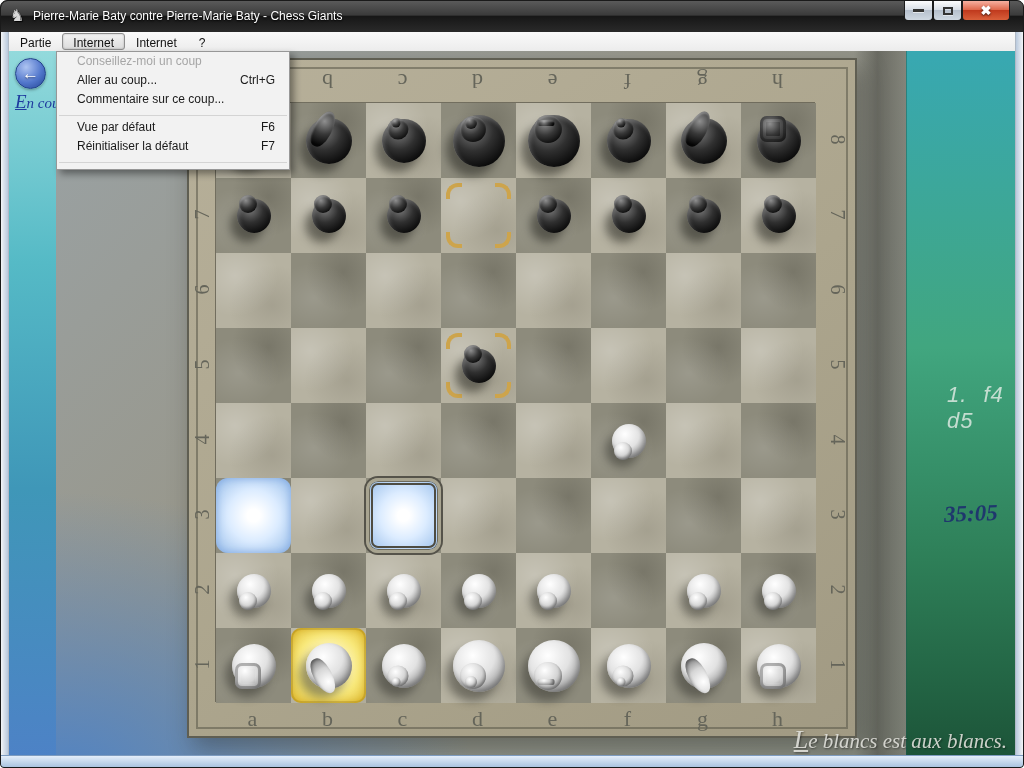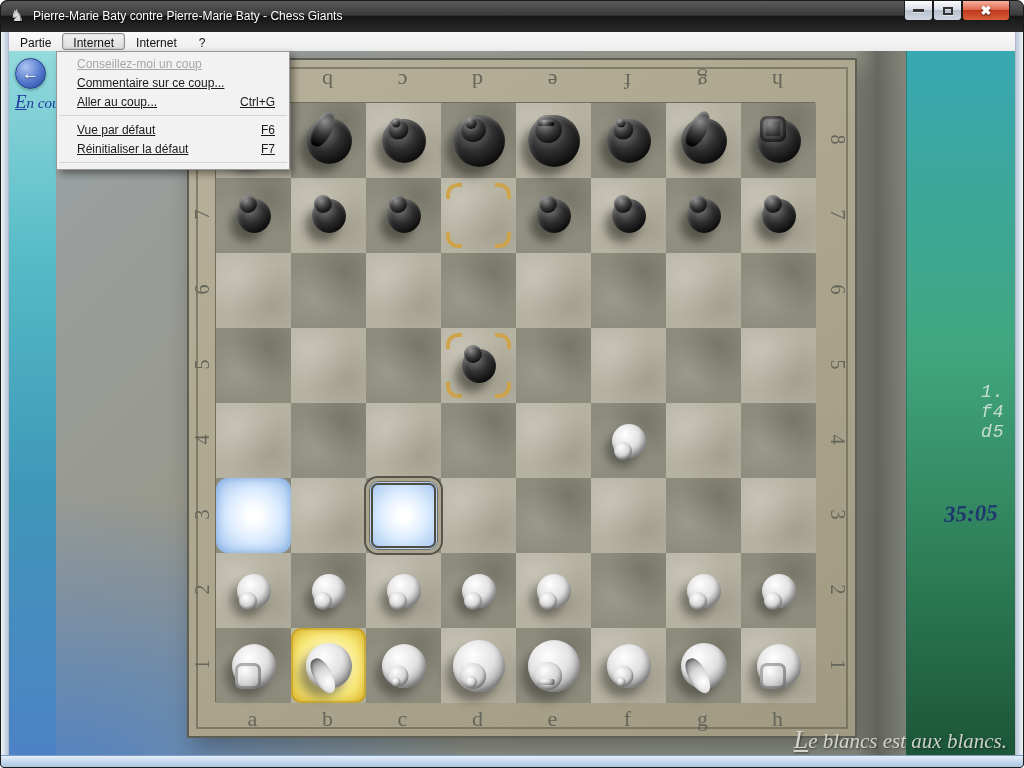--- a/index.html
+++ b/index.html
@@ -107,32 +107,32 @@
   .piece.black.knight .head { transform:translate(-50%,-50%) rotate(28deg); }
   .piece.white.knight .head { transform:translate(-50%,-50%) rotate(152deg); }
   .piece.bishop .base { width:44px; height:44px; } .piece.bishop .head { width:21px; height:21px; }
   .piece.bishop .tip { display:block; width:9px; height:9px; }
   .piece.queen .base { width:52px; height:52px; } .piece.queen .head { width:26px; height:26px; }
   .piece.queen .tip { display:block; width:12px; height:12px; }
   .piece.king .base { width:52px; height:52px; } .piece.king .head { width:28px; height:28px; }
   .piece.king .tip { display:block; width:17px; height:6px; border-radius:2px; }
 
   
-  #moves-text { position:absolute; left:972px; top:331px; font-family:Liberation Mono, monospace; font-style:italic;
-    font-size:18px; color:rgba(235,240,235,.78); word-spacing:9px; letter-spacing:1px; }
+  #moves-text { position:absolute; left:938px; top:331px; font-family:Liberation Sans, sans-serif; font-style:italic;
+    font-size:22px; color:rgba(235,240,235,.78); word-spacing:9px; letter-spacing:1px; }
   #clock-text { position:absolute; left:935px; top:450px; font-family:"Liberation Serif",serif; font-style:italic;
     font-size:23px; font-weight:bold; color:#1c2a70; opacity:.85; transform:rotate(-2deg); }
   #status-text { position:absolute; right:10px; top:674px; font-family:"Liberation Serif",serif; font-style:italic;
     font-size:21px; color:rgba(228,228,222,.88); text-shadow:1px 1px 2px rgba(0,0,0,.45); }
   #status-text::first-letter { font-size:26px; text-decoration:underline; }
 
   
   #context-menu { position:absolute; left:55px; top:50px; width:234px; background:#f2f2f2;
     border:1px solid #979797; box-shadow:4px 4px 7px rgba(0,0,0,.4); padding:2px 0; z-index:50; font-size:12px; color:#1a1a1a; }
-  .menu-item { height:19px; display:flex; align-items:center; padding:0 14px 0 20px; white-space:nowrap;text-decoration:underline; }
+  .menu-item { height:19px; display:flex; padding:0 14px 0 20px; white-space:nowrap; }
   .menu-item .mi-label { flex:1 1 auto; }
   .menu-item .mi-shortcut { margin-left:18px; }
   .menu-item.disabled { color:#a6a6a6; }
   .menu-item.selected { background:linear-gradient(to bottom,#63aaf0,#3d90e2); }
   .menu-sep { height:1px; background:#d4d4d4; margin:4px 2px; }
 
   
   .win-border { position:absolute; z-index:60; }
   #border-left  { left:0; top:31px; width:8px;  height:725px; background:linear-gradient(to right,#f2f4f6,#b9c9dd); border-right:1px solid rgba(60,80,110,.35); }
   #border-right { right:0; top:31px; width:8px; height:725px; background:linear-gradient(to left,#f2f4f6,#b9c9dd); border-left:1px solid rgba(60,80,110,.35); }
@@ -471,26 +471,26 @@
     <div id="clock-text">35:05</div>
     <div id="status-text">Le blancs est aux blancs.</div>
   </div>
 
   <div id="context-menu">
       <div class="menu-item disabled">
         <span class="mi-label">Conseillez-moi un coup</span>
         <span class="mi-shortcut"></span>
       </div>
       <div class="menu-item">
+        <span class="mi-label">Aller au coup...</span>
+        <span class="mi-shortcut">Ctrl+G</span>
+      </div>
+      <div class="menu-item">
         <span class="mi-label">Commentaire sur ce coup...</span>
         <span class="mi-shortcut"></span>
-      </div>
-      <div class="menu-item">
-        <span class="mi-label">Aller au coup...</span>
-        <span class="mi-shortcut">Ctrl+G</span>
       </div>
       <div class="menu-sep"></div>
       <div class="menu-item">
         <span class="mi-label">Vue par défaut</span>
         <span class="mi-shortcut">F6</span>
       </div>
       <div class="menu-item">
         <span class="mi-label">Réinitialiser la défaut</span>
         <span class="mi-shortcut">F7</span>
       </div>

